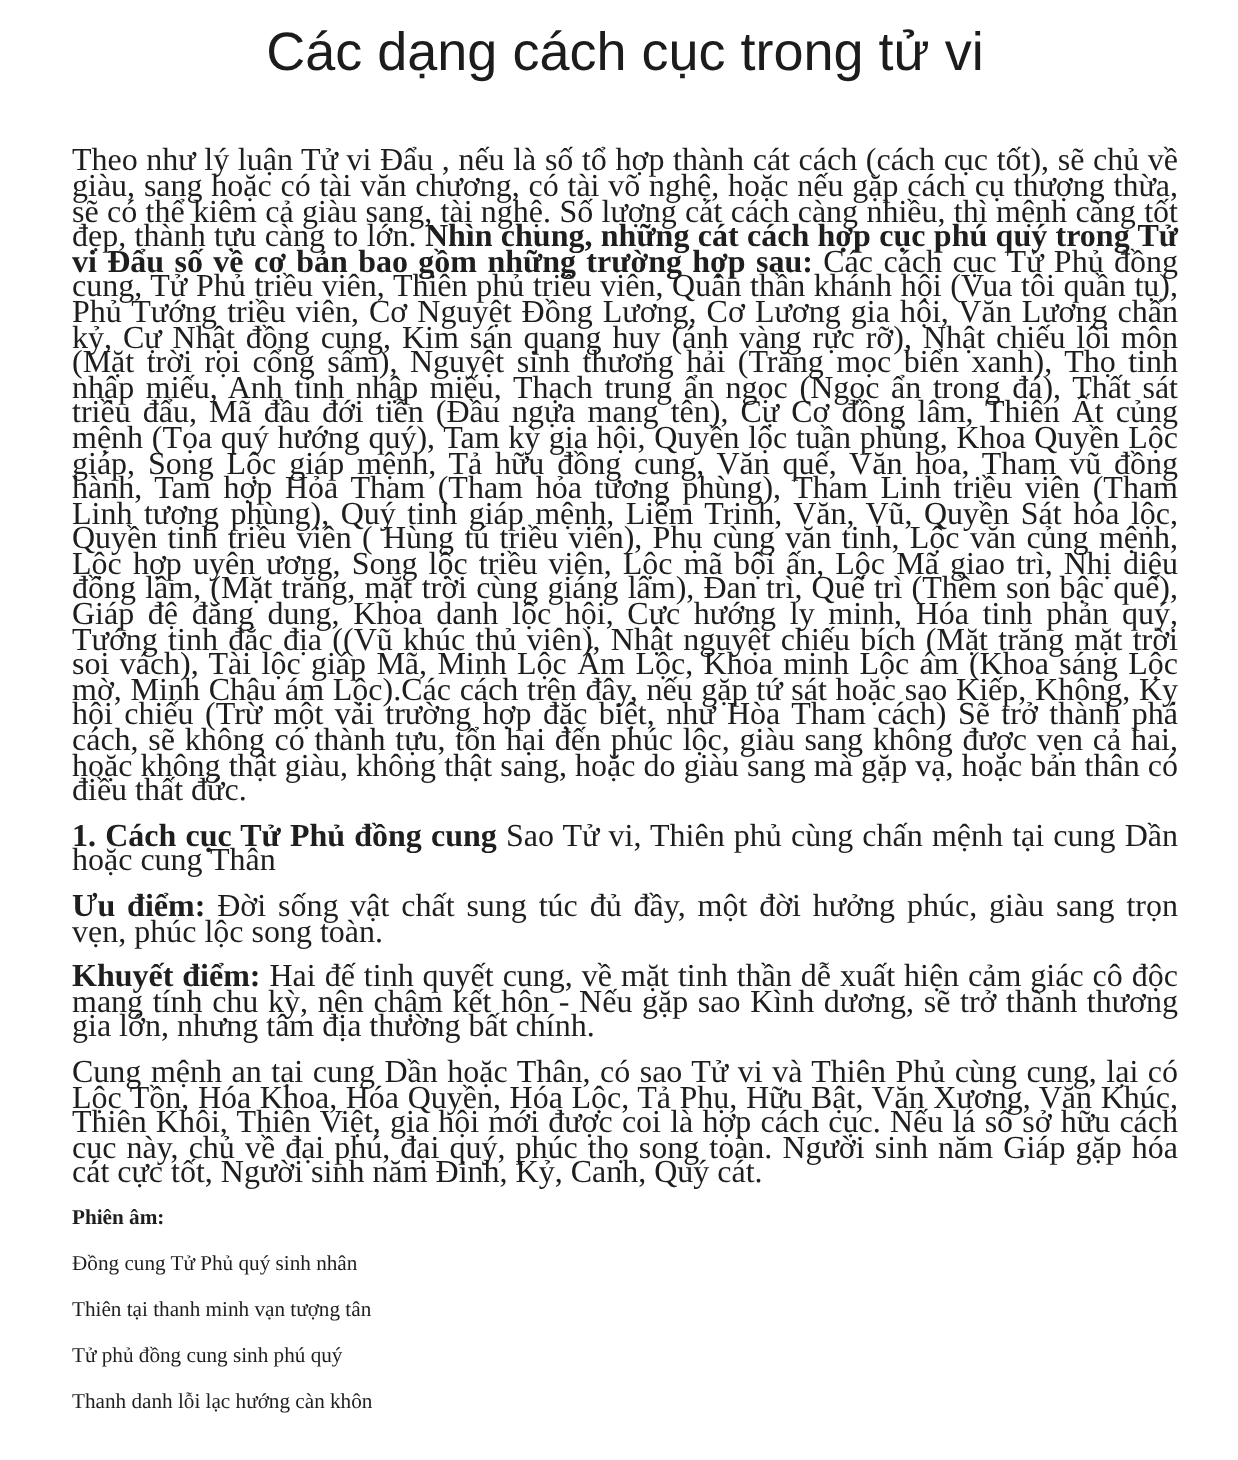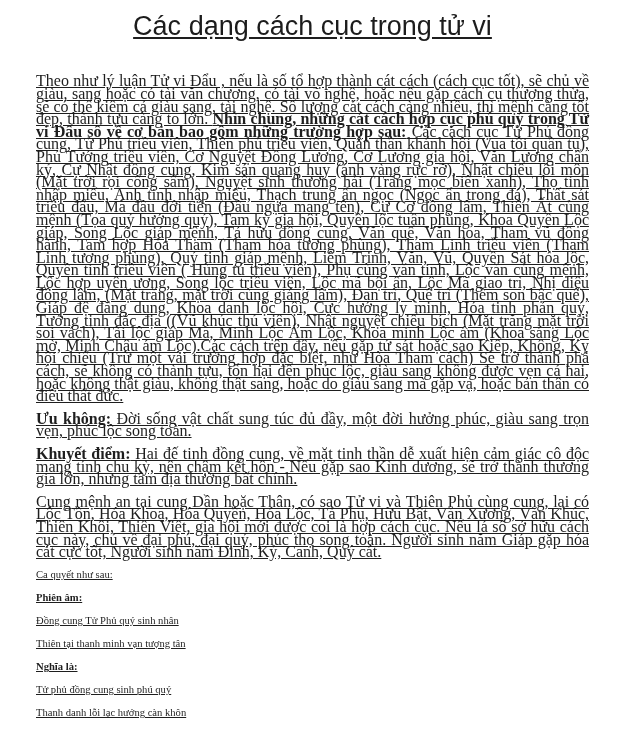--- a/index.html
+++ b/index.html
@@ -9,21 +9,20 @@
   }
   body {
     width: 619px;
     height: 730px;
     overflow: hidden;
     font-family: "Liberation Serif", serif;
     color: #1e1e1e;
   }
   .doc {
     padding: 0 30px 0 36px;
-    text-decoration: underline;
   }
   .doc-title {
     font-family: "Liberation Sans", sans-serif;
     font-weight: 400;
     font-size: 27px;
     line-height: 1.2;
     text-align: center;
     color: #1c1c1c;
     margin: 10px 0 33px 0;
   }
@@ -43,32 +42,31 @@
 </style>
 </head>
 <body>
 
 <div class="doc">
 
   <h1 class="doc-title">Các dạng cách cục trong tử vi</h1>
 
   <p class="body"><span>Theo như lý luận Tử vi Đẩu , nếu là số tổ hợp thành cát cách (cách cục tốt), sẽ chủ về giàu, sang hoặc có tài văn chương, có tài võ nghệ, hoặc nếu gặp cách cụ thượng thừa, sẽ có thể kiêm cả giàu sang, tài nghệ. Số lượng cát cách càng nhiều, thì mệnh càng tốt đẹp, thành tựu càng to lớn. </span><b>Nhìn chung, những cát cách hợp cục phú quý trong Tử vi Đẩu số về cơ bản bao gồm những trường hợp sau:</b><span> Các cách cục Tử Phủ đồng cung, Tử Phủ triều viên, Thiên phủ triều viên, Quân thần khánh hội (Vua tôi quần tụ), Phủ Tướng triều viên, Cơ Nguyệt Đồng Lương, Cơ Lương gia hội, Văn Lương chấn kỷ, Cự Nhật đồng cung, Kim sán quang huy (ánh vàng rực rỡ), Nhật chiếu lôi môn (Mặt trời rọi cổng sấm), Nguyệt sinh thương hải (Trăng mọc biển xanh), Thọ tinh nhập miếu, Anh tinh nhập miếu, Thạch trung ẩn ngọc (Ngọc ẩn trong đá), Thất sát triều đẩu, Mã đầu đới tiễn (Đầu ngựa mang tên), Cự Cơ đồng lâm, Thiên Ất củng mệnh (Tọa quý hướng quý), Tam kỳ gia hội, Quyền lộc tuần phùng, Khoa Quyền Lộc giáp, Song Lộc giáp mệnh, Tả hữu đồng cung, Văn quế, Văn hoa, Tham vũ đồng hành, Tam hợp Hỏa Tham (Tham hỏa tương phùng), Tham Linh triều viên (Tham Linh tương phùng), Quý tinh giáp mệnh, Liêm Trinh, Văn, Vũ, Quyền Sát hóa lộc, Quyền tinh triều viên ( Hùng tú triều viên), Phụ cùng văn tinh, Lộc văn củng mệnh, Lộc hợp uyên ương, Song lộc triều viên, Lộc mã bội ấn, Lộc Mã giao trì, Nhị diệu đồng lâm, (Mặt trăng, mặt trời cùng giáng lâm), Đan trì, Quế trì (Thềm son bậc quế), Giáp đệ đăng dung, Khoa danh lộc hội, Cực hướng ly minh, Hóa tinh phản quý, Tướng tinh đắc địa ((Vũ khúc thủ viên), Nhật nguyệt chiếu bích (Mặt trăng mặt trời soi vách), Tài lộc giáp Mã, Minh Lộc Ám Lộc, Khoa minh Lộc ám (Khoa sáng Lộc mờ, Minh Châu ám Lộc).Các cách trên đây, nếu gặp tứ sát hoặc sao Kiếp, Không, Kỵ hội chiếu (Trừ một vài trường hợp đặc biệt, như Hòa Tham cách) Sẽ trở thành phá cách, sẽ không có thành tựu, tổn hại đến phúc lộc, giàu sang không được vẹn cả hai, hoặc không thật giàu, không thật sang, hoặc do giàu sang mà gặp vạ, hoặc bản thân có điều thất đức.</span></p>
 
+  <p class="body"><b>1. Cách cục Tử Phủ đồng cung</b><span> Sao Tử vi, Thiên phủ cùng chấn mệnh tại cung Dần hoặc cung Thân</span></p>
 
-  <p class="body"><b>Ưu không:</b><span> Đời sống vật chất sung túc đủ đầy, một đời hưởng phúc, giàu sang trọn vẹn, phúc lộc song toàn.</span></p>
+  <p class="body"><b>Ưu điểm:</b><span> Đời sống vật chất sung túc đủ đầy, một đời hưởng phúc, giàu sang trọn vẹn, phúc lộc song toàn.</span></p>
 
-  <p class="body"><b>Khuyết điểm:</b><span> Hai đế tinh đồng cung, về mặt tinh thần dễ xuất hiện cảm giác cô độc mang tính chu kỳ, nên chậm kết hôn - Nếu gặp sao Kình dương, sẽ trở thành thương gia lớn, nhưng tâm địa thường bất chính.</span></p>
+  <p class="body"><b>Khuyết điểm:</b><span> Hai đế tinh quyết cung, về mặt tinh thần dễ xuất hiện cảm giác cô độc mang tính chu kỳ, nên chậm kết hôn - Nếu gặp sao Kình dương, sẽ trở thành thương gia lớn, nhưng tâm địa thường bất chính.</span></p>
 
   <p class="body">Cung mệnh an tại cung Dần hoặc Thân, có sao Tử vi và Thiên Phủ cùng cung, lại có Lộc Tồn, Hóa Khoa, Hóa Quyền, Hóa Lộc, Tả Phụ, Hữu Bật, Văn Xương, Văn Khúc, Thiên Khôi, Thiên Việt, gia hội mới được coi là hợp cách cục. Nếu lá số sở hữu cách cục này, chủ về đại phú, đại quý, phúc thọ song toàn. Người sinh năm Giáp gặp hóa cát cực tốt, Người sinh năm Đinh, Kỷ, Canh, Quý cát.</p>
 
-  <p class="short">Ca quyết như sau:</p>
 
   <p class="short"><b>Phiên âm:</b></p>
 
   <p class="short">Đồng cung Tử Phủ quý sinh nhân</p>
   <p class="short">Thiên tại thanh minh vạn tượng tân</p>
 
-  <p class="short"><b>Nghĩa là:</b></p>
 
   <p class="short">Tử phủ đồng cung sinh phú quý</p>
   <p class="short">Thanh danh lỗi lạc hướng càn khôn</p>
 
 </div>
 
 </body></html>

